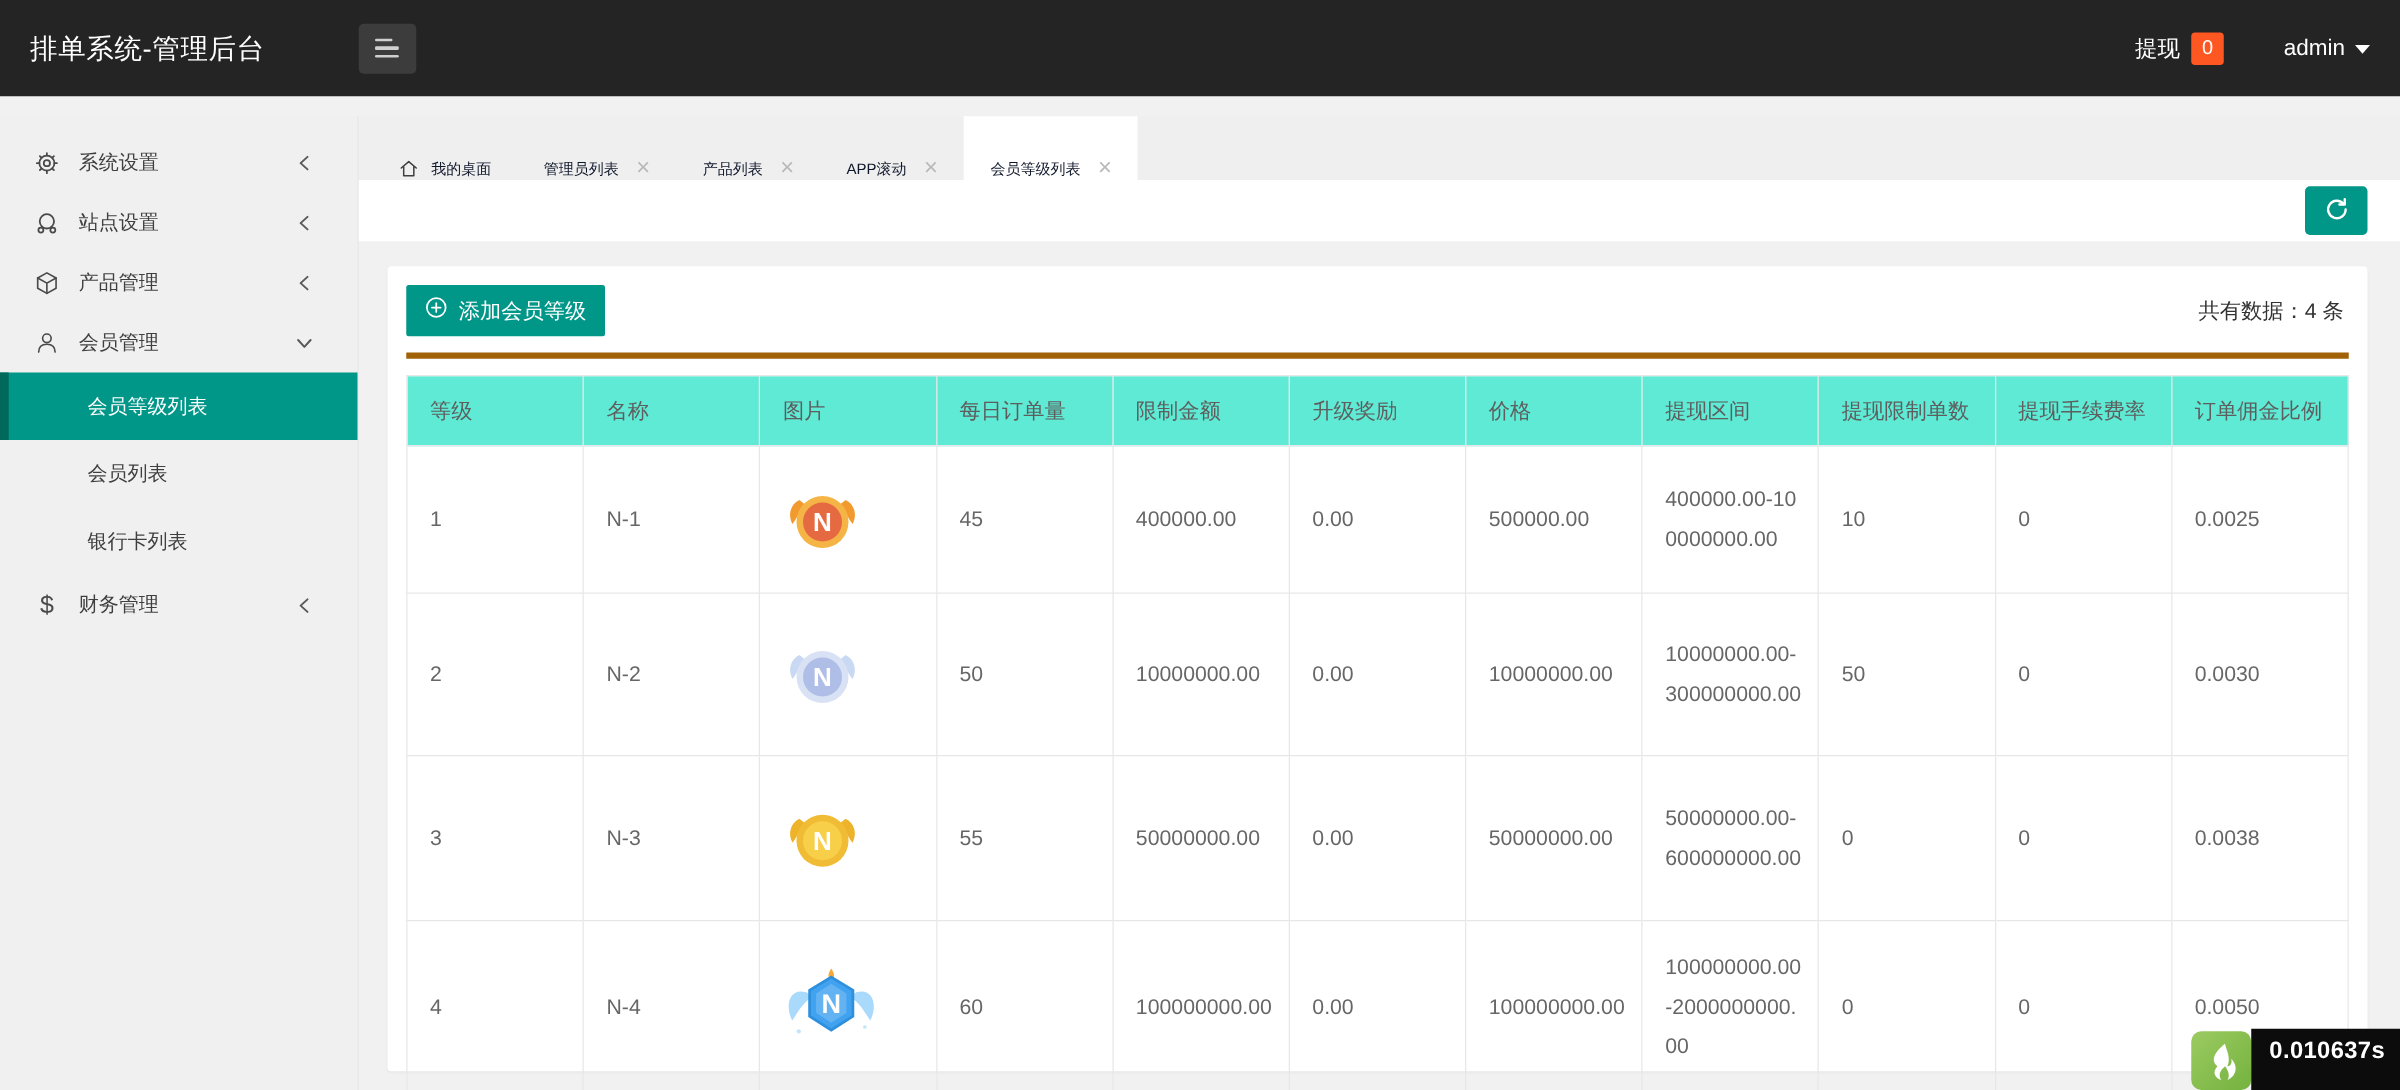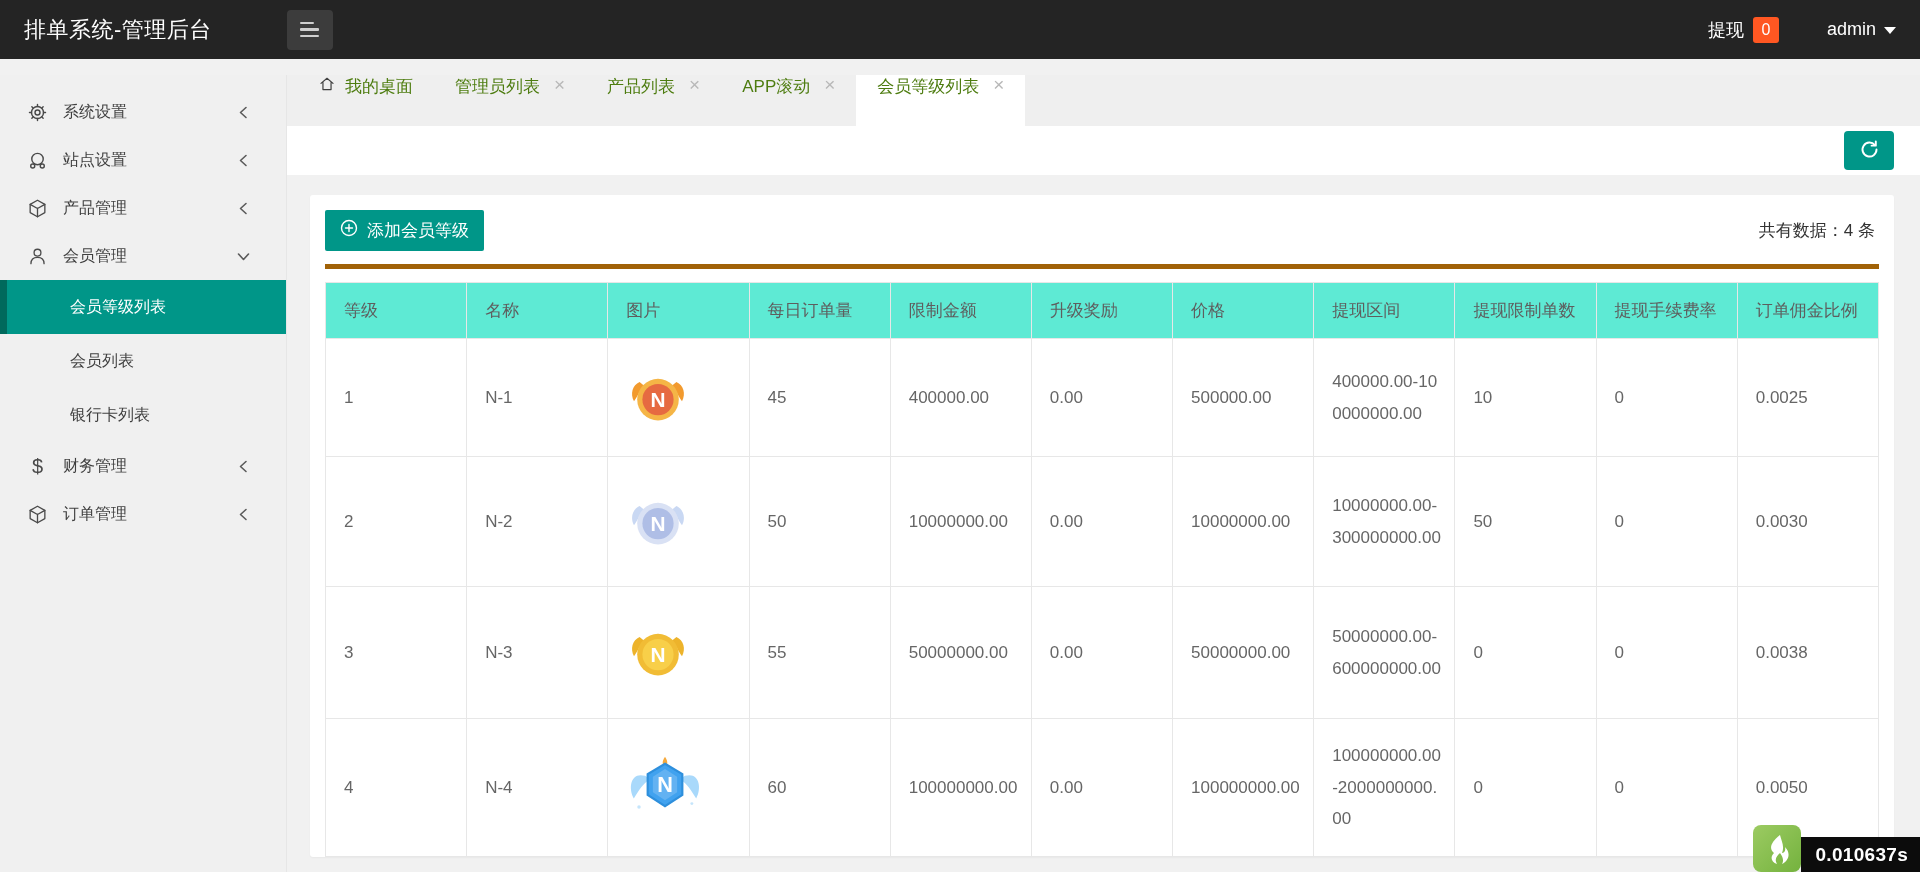--- a/index.html
+++ b/index.html
@@ -2,21 +2,21 @@
 <html><head>
 <meta charset="utf-8">
 <style>
   * { margin:0; padding:0; box-sizing:border-box; }
   html,body { width:1920px; height:872px; overflow:hidden; }
   body { font-family:"Liberation Sans","DejaVu Sans",sans-serif; color:#444; background:#f1f1f1;
          -webkit-font-smoothing:antialiased; }
   .app { width:1920px; height:872px; position:relative; display:flex; flex-direction:column; }
 
   
-  .topbar { height:59px; background:#242424; display:flex; align-items:center; padding:0 24px; flex:0 0 auto; }
+  .topbar { height:77px; background:#242424; display:flex; align-items:center; padding:0 24px; flex:0 0 auto; }
   .brand { color:#fff; font-size:22px; font-weight:500; letter-spacing:.5px; }
   .menu-toggle { margin-left:75px; width:46px; height:40px; background:#3c3c3c; border:none; border-radius:4px;
                  display:flex; align-items:center; justify-content:center; cursor:pointer; }
   .bars { display:flex; flex-direction:column; gap:4px; }
   .bars i { display:block; width:19px; height:2.4px; background:#cfcfcf; border-radius:1px; }
   .bars i:first-child { width:14px; align-self:flex-start; }
   .topbar-right { margin-left:auto; display:flex; align-items:center; gap:48px; }
   .withdraw { display:flex; align-items:center; gap:9px; color:#fff; font-size:18px; cursor:pointer; }
   .wd-badge { min-width:26px; height:26px; background:#FF5722; color:#fff; font-size:16px; border-radius:3px;
               display:inline-flex; align-items:center; justify-content:center; padding:0 6px; }
@@ -38,21 +38,21 @@
   .nav-arrow svg { width:13px; height:13px; stroke:#5a5a5a; fill:none; stroke-width:1.6; stroke-linecap:round; stroke-linejoin:round; }
   .subnav { }
   .sub-item { height:54px; display:flex; align-items:center; padding-left:70px; font-size:16px; color:#3f3f3f;
               cursor:pointer; position:relative; }
   .sub-item.active { background:#009688; color:#fff; }
   .sub-item.active::before { content:""; position:absolute; left:0; top:0; bottom:0; width:7px; background:#00695C; }
 
   
   .main { flex:1; display:flex; flex-direction:column; min-width:0; }
   .tabbar { height:51px; background:#efefef; display:flex; align-items:stretch; padding-left:10px; flex:0 0 auto; }
-  .tab { display:flex; align-items:flex-start; padding:0 21px; font-size:17px; color:#4d7c0f; cursor:pointer; white-space:nowrap; }
+  .tab { display:flex; align-items:flex-end; padding:0 21px; font-size:12px; color:#0f172a; cursor:pointer; white-space:nowrap; }
   .tab.active { background:#fff; }
   .tab-home { width:18px; height:18px; margin-right:9px; display:inline-flex; }
   .tab-home svg { width:18px; height:18px; stroke:#3f3f3f; fill:none; stroke-width:1.6; stroke-linecap:round; stroke-linejoin:round; }
   .tab-close { margin-left:14px; color:#b8b8b8; font-size:16px; line-height:1; cursor:pointer; }
   .tab-close::before { content:"\00D7"; font-size:19px; }
 
   .toolbar { height:49px; background:#fff; position:relative; flex:0 0 auto; }
   .refresh-btn { position:absolute; right:26px; top:5px; width:50px; height:39px; background:#009688; border:none;
                  border-radius:4px; display:flex; align-items:center; justify-content:center; cursor:pointer; }
   .refresh-btn svg { width:21px; height:21px; }
@@ -73,21 +73,21 @@
   table.grid td { color:#666; font-size:17px; word-break:break-all; line-height:1.85; }
   tr.r1 { height:118px; } tr.r2 { height:130px; } tr.r3 { height:132px; } tr.r4 { height:138px; }
   td.img-cell { text-align:center; padding:0; }
   .medal { vertical-align:middle; }
 
   
   .trace { position:absolute; right:0; bottom:0; display:flex; align-items:flex-end; z-index:5; }
   .trace-logo { width:48px; height:47px; border-radius:8px; background:linear-gradient(135deg,#9ccb62,#74b23e);
                 display:flex; align-items:center; justify-content:center; cursor:pointer; margin-right:0; }
   .trace-logo svg { width:34px; height:34px; }
-  .trace-time { background:#0c0c0c; color:#fff; font-size:19px; font-weight:600; height:35px; line-height:35px;
+  .trace-time { background:#0c0c0c; color:#fff; font-size:19px; font-weight:600; height:49px; line-height:35px;
                 padding:0 12px 0 14px; letter-spacing:.3px; }
 </style>
 </head>
 <body>
 
 <div class="app">
 
   <header class="topbar">
     <div class="brand">排单系统-管理后台</div>
     <button class="menu-toggle">
@@ -192,34 +192,20 @@
             <span class="dollar">$</span>
           </span>
         <span class="nav-label">财务管理</span>
         <span class="nav-arrow">
           <svg viewBox="0 0 13 13">
               <polyline points="9,1.5 3.5,6.5 9,11.5"></polyline>
             </svg>
         </span>
       </div>
 
-      <div class="nav-item">
-        <span class="nav-icon">
-          <svg viewBox="0 0 24 24">
-              <path d="M12 2.6 20.4 7.3V16.7L12 21.4 3.6 16.7V7.3Z"></path>
-              <path d="M3.6 7.3 12 12l8.4-4.7 M12 12v9.4"></path>
-            </svg>
-        </span>
-        <span class="nav-label">订单管理</span>
-        <span class="nav-arrow">
-          <svg viewBox="0 0 13 13">
-              <polyline points="9,1.5 3.5,6.5 9,11.5"></polyline>
-            </svg>
-        </span>
-      </div>
     </aside>
 
     <main class="main">
 
       <div class="tabbar">
         <div class="tab">
           <span class="tab-home">
             <svg viewBox="0 0 24 24">
                 <path d="M4 11.2 12 4.4l8 6.8 M6.6 9.7V19.4h10.8V9.7"></path>
               </svg>

